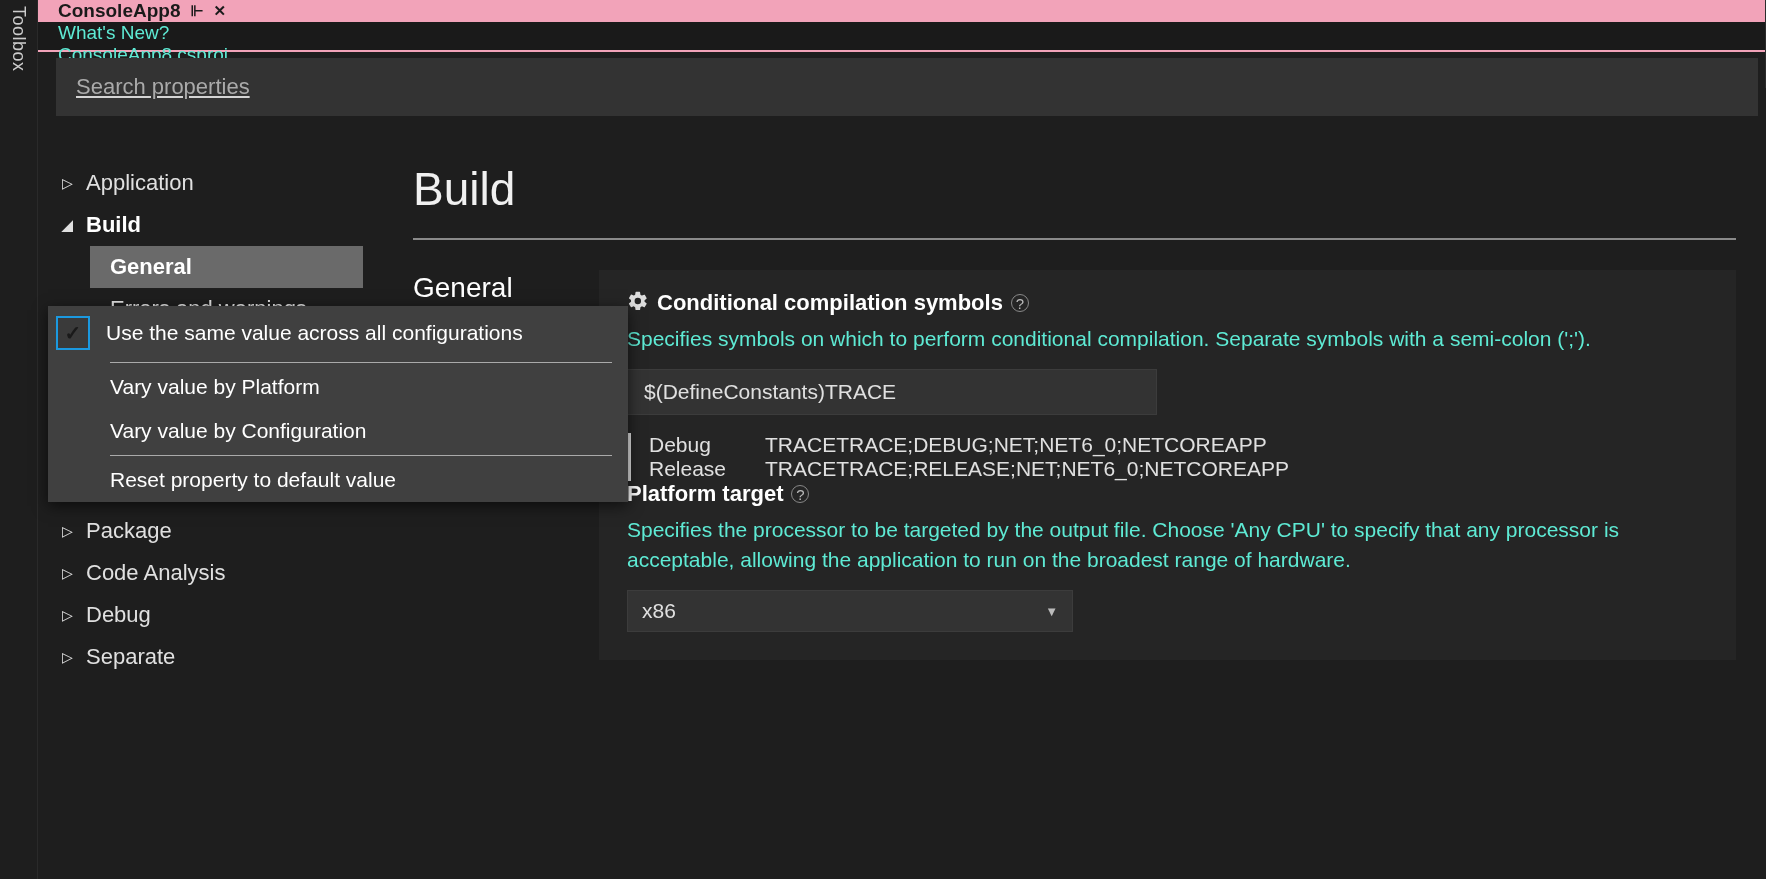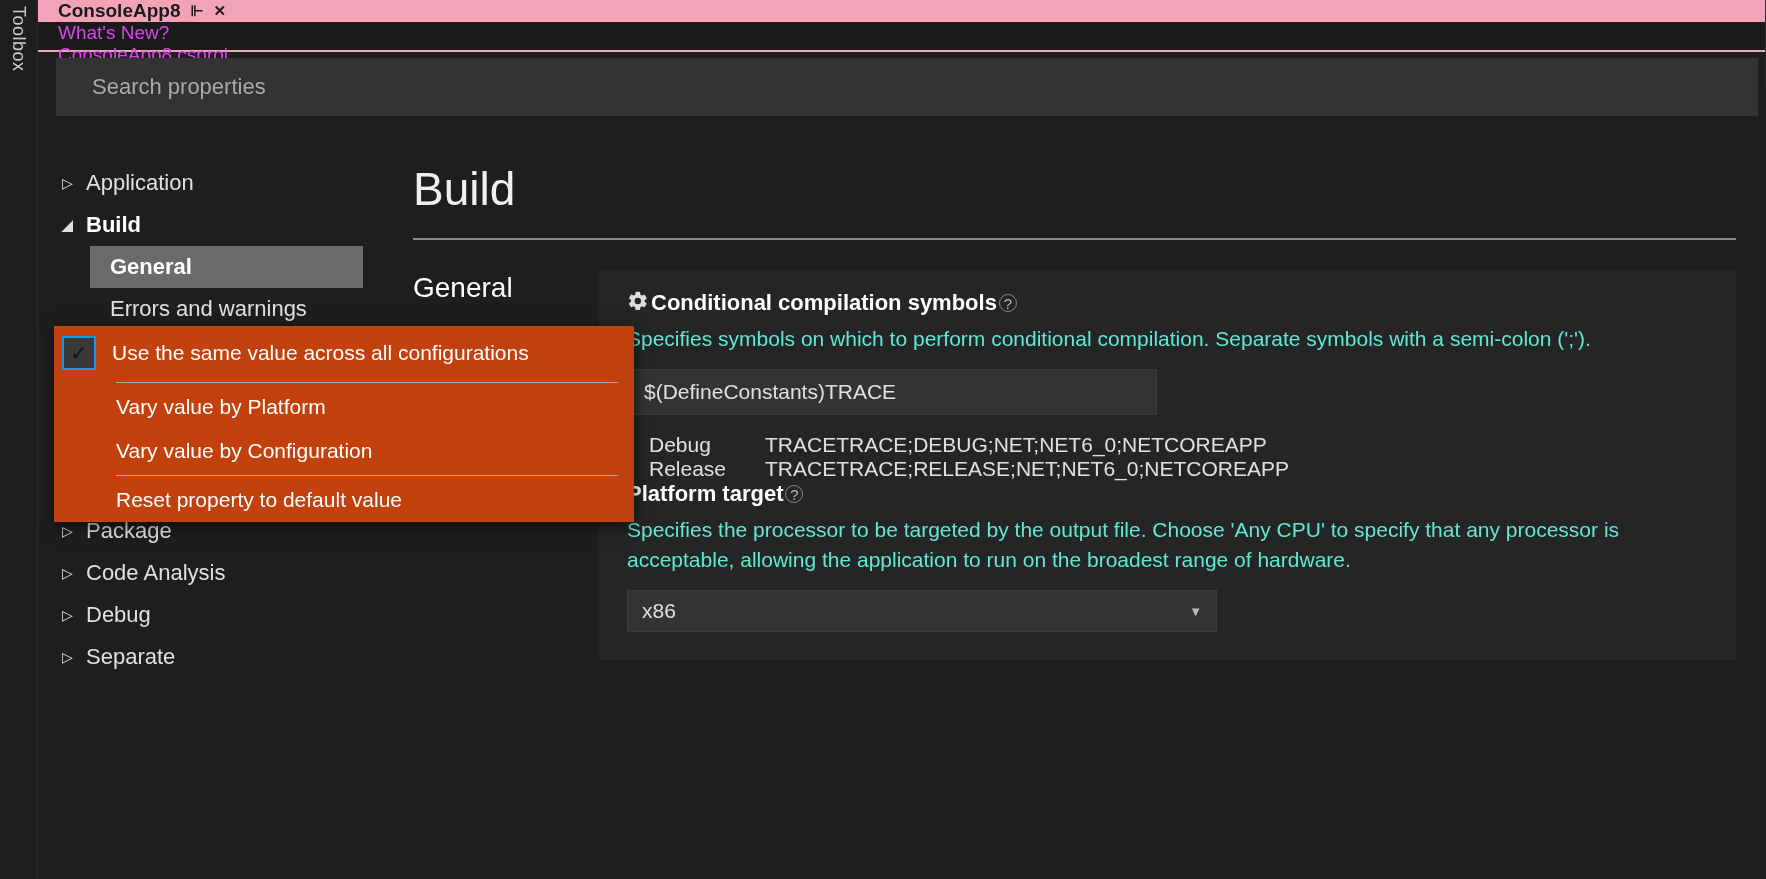--- a/index.html
+++ b/index.html
@@ -43,21 +43,21 @@
       background: #1a1a1a;
       border-bottom: 2px solid #f2a3b9;
       flex-direction: column;
     }
     .tab {
       padding: 0 20px;
       display: flex;
       align-items: center;
       gap: 10px;
       font-size: 19px;
-      color: #d946ef;
+      color: #5eead4;
       border-right: 1px solid #2c2c2c;
       cursor: pointer;
     }
     .tab.active {
       background: #f2a3b9;
       color: #1a1a1a;
       font-weight: 600;
     }
     .tab .pin-icon, .tab .close-icon {
       font-size: 15px;
@@ -73,21 +73,22 @@
     }
     .search-bar {
       position: absolute;
       top: 58px;
       left: 18px;
       right: 8px;
       height: 58px;
       background: #333333;
       display: flex;
       align-items: center;
-      padding: 0 36px;
+      padding: 0 20px;
+      text-decoration: underline;
     }
     .search-bar input {
       background: transparent;
       border: none;
       color: #aaaaaa;
       font-size: 22px;
       width: 100%;
       outline: none;
     }
     .search-bar input::placeholder {
@@ -156,21 +157,21 @@
       padding-top: 2px;
     }
     .section-body {
       flex: 1;
       background: #252525;
       padding: 20px 28px 28px 28px;
     }
     .prop-header {
       display: flex;
       align-items: center;
-      gap: 2px;
+      gap: 8px;
       margin-bottom: 8px;
     }
     .gear-icon svg {
       width: 22px;
       height: 22px;
       fill: #dddddd;
     }
     .prop-title {
       font-size: 22px;
       font-weight: 700;
@@ -216,39 +217,38 @@
       width: 86px;
     }
     .prop-block {
     }
     .prop-select {
       background: #333333;
       border: 1px solid #3c3c3c;
       color: #e0e0e0;
       font-size: 21px;
       padding: 8px 14px;
-      width: 590px;
+      width: 446px;
       display: flex;
       justify-content: space-between;
       align-items: center;
     }
     .dropdown-chevron {
       font-size: 13px;
       color: #bbbbbb;
     }
     
     .context-menu {
       position: absolute;
       top: 306px;
-      left: 16px;
+      left: 10px;
       width: 580px;
-      background: #c2410c;
+      background: #404040;
       box-shadow: 0 4px 14px rgba(0,0,0,0.6);
       z-index: 100;
-      margin-top: 20px;
     }
     .context-item {
       display: flex;
       align-items: center;
       font-size: 21px;
       color: #ffffff;
       padding: 10px 16px 10px 8px;
       gap: 16px;
       cursor: pointer;
     }

